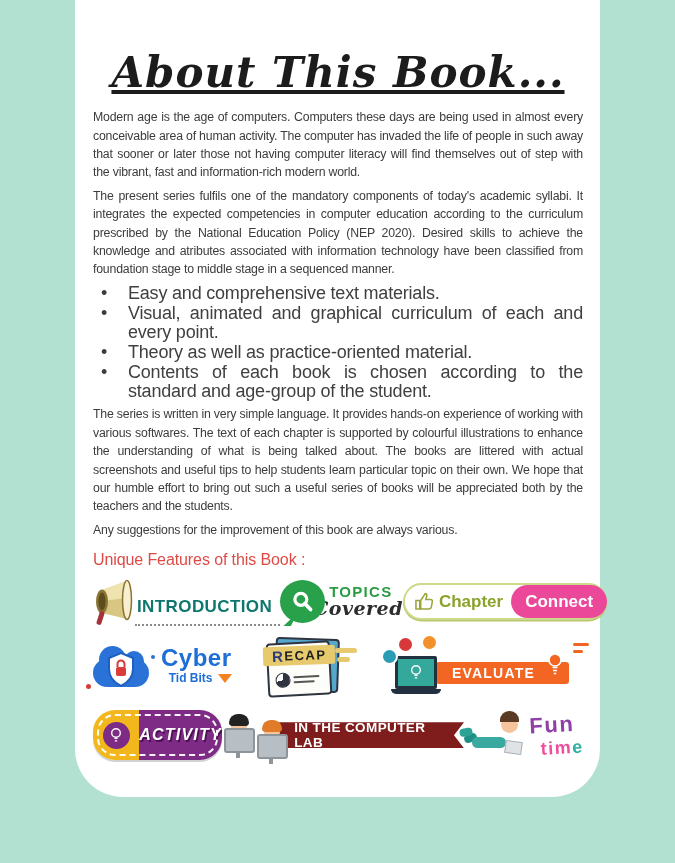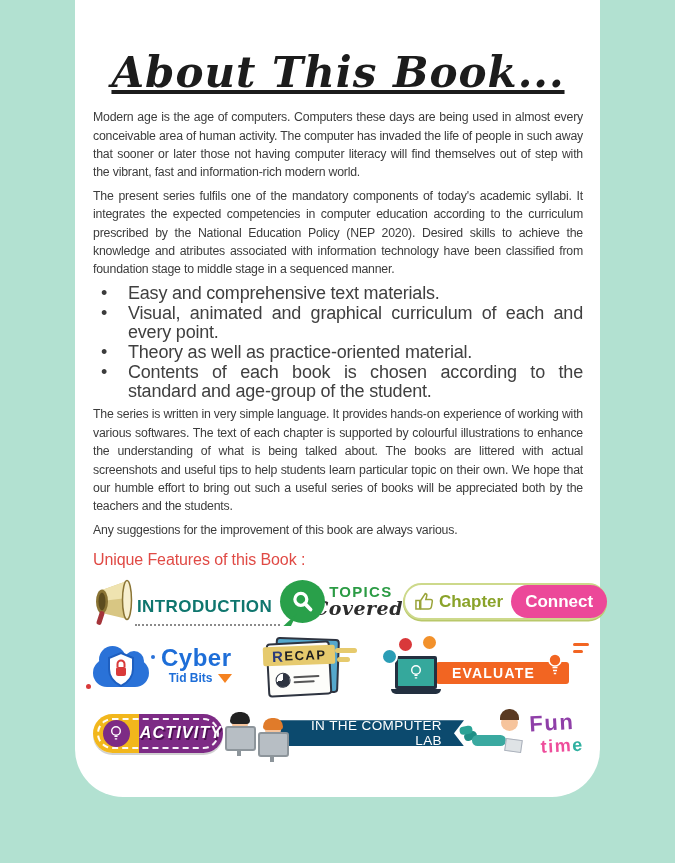--- a/index.html
+++ b/index.html
@@ -123,42 +123,41 @@
     color:#fff;font-weight:bold;font-size:14px;letter-spacing:1.2px;
     display:flex;align-items:center;padding:0 34px 0 16px;margin-left:-5px;margin-bottom:12px;
   }
   .ev-bulb{position:absolute;right:6px;top:-10px;}
   .ev-lines{position:absolute;right:-20px;top:5px;}
   .ev-lines i{display:block;background:#f26522;height:3px;border-radius:2px;margin-bottom:4px;}
   .ev-lines i.s1{width:16px;}
   .ev-lines i.s2{width:10px;}
 
   
-  .activity{position:relative;width:138px;height:39px;border-radius:22px;display:flex;overflow:hidden;box-shadow:0 2px 0 rgba(0,0,0,0.18);}
+  .activity{position:relative;width:138px;height:50px;border-radius:22px;display:flex;overflow:hidden;box-shadow:0 2px 0 rgba(0,0,0,0.18);}
   .act-left{width:46px;background:#f2b71c;display:flex;align-items:center;justify-content:center;}
   .act-bulb{width:27px;height:27px;border-radius:50%;background:#7d2b85;display:flex;align-items:center;justify-content:center;}
   .act-right{flex:1;background:#7d2b85;display:flex;align-items:center;justify-content:center;}
   .act-label{color:#fff;font-weight:bold;font-style:italic;font-size:16px;letter-spacing:1.2px;text-shadow:1.5px 1.5px 0 #4a1050;}
   .act-dash{position:absolute;inset:4px;border:2px dashed rgba(255,255,255,0.95);border-radius:18px;pointer-events:none;}
 
   
   .lab{display:flex;align-items:center;position:relative;}
   .kids{display:flex;z-index:2;margin-right:-10px;position:relative;top:2px;}
   .kid{position:relative;width:33px;height:44px;}
   .kid .head{position:absolute;top:3px;left:9px;width:16px;height:16px;background:#f6c49c;border-radius:50%;}
   .kid .head::before{content:"";position:absolute;top:-4px;left:-2px;width:20px;height:12px;border-radius:10px 10px 4px 4px;background:#222222;}
   .kid-girl .head::before{background:#e07b2a;}
   .kid .monitor{position:absolute;bottom:6px;left:2px;width:27px;height:21px;background:#b7bec4;border:2px solid #8d959b;border-radius:3px;}
   .kid .monitor::after{content:"";position:absolute;left:10px;bottom:-7px;width:4px;height:6px;background:#8d959b;}
   .kid-girl{top:6px;}
   .lab-ribbon{
-    height:26px;background:#0c4a6e;color:#fff;font-weight:normal;font-size:13.5px;letter-spacing:0.4px;
+    height:26px;background:#7f1d1d;color:#fff;font-weight:bold;font-size:13.5px;letter-spacing:0.4px;
     display:flex;align-items:center;padding:0 22px 0 16px;
     clip-path:polygon(0 0,100% 0,calc(100% - 10px) 50%,100% 100%,0 100%);
-    text-align:right;
   }
 
   
   .funtime{display:flex;align-items:center;gap:4px;}
   .funkid{position:relative;width:62px;height:46px;}
   .fk-body{position:absolute;left:8px;bottom:10px;width:34px;height:11px;background:#3aa9a0;border-radius:6px;}
   .fk-head{position:absolute;right:8px;top:4px;width:17px;height:17px;background:#f6c49c;border-radius:50%;}
   .fk-head::before{content:"";position:absolute;top:-5px;left:-1px;width:19px;height:11px;background:#5a3a22;border-radius:9px 9px 0 0;}
   .fk-shoes{position:absolute;left:0;bottom:16px;width:13px;height:8px;background:#1f8f86;border-radius:4px;transform:rotate(-22deg);}
   .fk-shoes::after{content:"";position:absolute;left:-2px;top:-7px;width:13px;height:8px;background:#2aa396;border-radius:4px;transform:rotate(10deg);}

